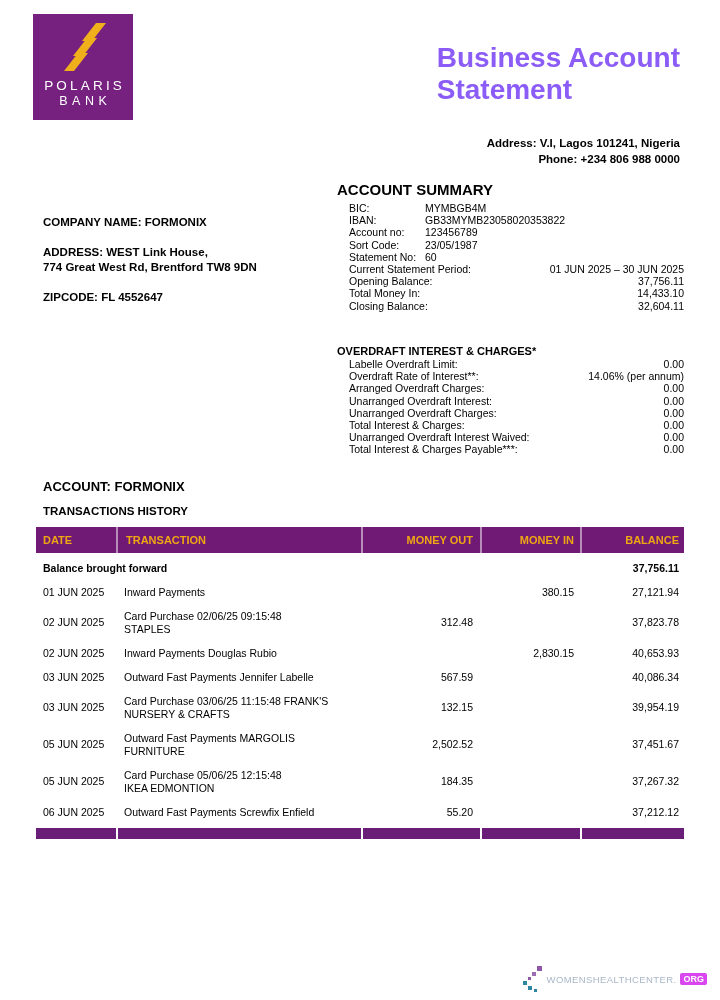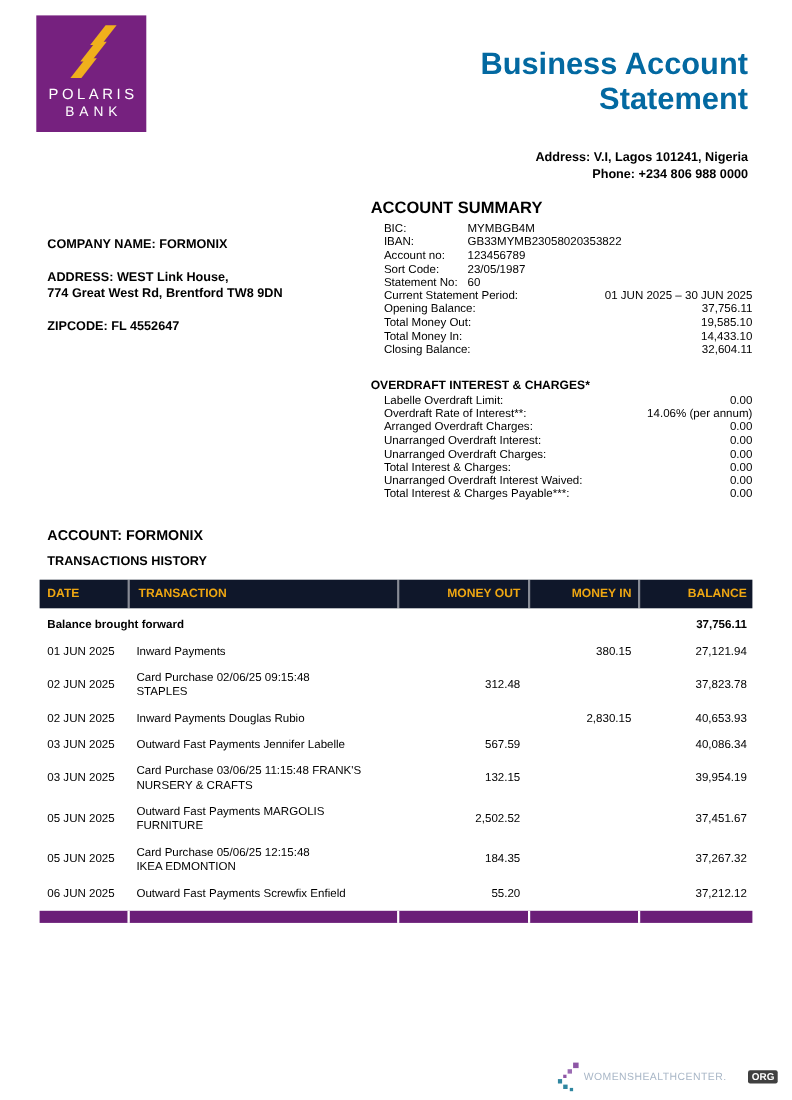--- a/index.html
+++ b/index.html
@@ -8,22 +8,22 @@
   .page { position:relative; width:720px; height:1000px; background:#fff; overflow:hidden; margin:0 auto; }
 
   
   .logo-box { position:absolute; left:33px; top:14px; width:100px; height:106px;
               background:#76217F; display:flex; flex-direction:column; align-items:center; }
   .logo-glyph { margin-top:7px; }
   .logo-name { color:#fff; font-size:13.5px; letter-spacing:3.2px; margin-top:1px; text-indent:3.2px; }
   .logo-name2 { color:#fff; font-size:12.5px; letter-spacing:4.5px; margin-top:1px; text-indent:4.5px; }
 
   
-  .doc-title { position:absolute; top:42px; right:40px; text-align:right;
-               color:#0369a1; font-weight:bold; font-size:28px; line-height:32px; }
+  .doc-title { position:absolute; top:42px; right:40px; text-align:left;
+               color:#8b5cf6; font-weight:bold; font-size:28px; line-height:32px; }
   .contact { position:absolute; top:136px; right:40px; text-align:right;
              font-weight:bold; font-size:11.5px; line-height:15.5px; }
 
   
   .sender { position:absolute; left:43px; top:215px; width:292px;
             font-weight:bold; font-size:11.5px; line-height:15px; }
   .sender .company { margin-bottom:15px; }
   .sender .zip { margin-top:15px; }
 
   
@@ -37,21 +37,21 @@
   
   .overdraft { position:absolute; left:337px; top:345px; width:347px; }
   .overdraft .sec-title { font-size:11px; font-weight:bold; margin-bottom:1px; }
 
   
   .account-heading { position:absolute; left:43px; top:479px; font-size:13px; font-weight:bold; }
   .tx-heading { position:absolute; left:43px; top:505px; font-size:11.5px; font-weight:bold; }
 
   
   .tx-table { position:absolute; left:36px; top:527px; width:648px; }
-  .thead { display:flex; background:#0f172a; height:26px; align-items:stretch; }
+  .thead { display:flex; background:#701a75; height:26px; align-items:stretch; }
   .thead > div { display:flex; align-items:center; color:#EFA712; font-weight:bold; font-size:11px; }
   .thead > div + div { border-left:2px solid rgba(255,255,255,0.5); }
   .c-date { width:80px;  padding-left:7px; }
   .c-tx   { width:245px; padding-left:8px; }
   .c-out  { width:119px; justify-content:flex-end; text-align:right; padding-right:7px; }
   .c-in   { width:100px; justify-content:flex-end; text-align:right; padding-right:6px; }
   .c-bal  { width:104px; justify-content:flex-end; text-align:right; padding-right:5px; }
   .tbody { padding-top:3px; }
   .tr { display:flex; align-items:center; padding:5.5px 0; font-size:10.5px; line-height:13px; }
   .tr.bold { font-weight:bold; }
@@ -59,22 +59,22 @@
   .c-span { width:325px; padding-left:7px; }
   .bottom-bar { display:flex; height:11px; margin-top:4px; }
   .bottom-bar > div { background:#6B1E78; height:100%; }
   .bottom-bar > div + div { border-left:2px solid #ffffff; }
   .bb-date{width:80px;} .bb-tx{width:245px;} .bb-out{width:119px;} .bb-in{width:100px;} .bb-bal{width:104px;}
 
   
   .footer-brand { position:absolute; right:13px; bottom:7px; display:flex; align-items:center; }
   .footer-dots { margin-right:3px; }
   .site { font-size:9.5px; color:#A9B7C7; letter-spacing:0.4px; }
-  .tld { font-size:9px; font-weight:bold; color:#fff; background:#404040;
-         padding:1.5px 3px 1px 3px; border-radius:2px; margin-left:20px; }
+  .tld { font-size:9px; font-weight:bold; color:#fff; background:#d946ef;
+         padding:1.5px 3px 1px 3px; border-radius:2px; margin-left:4px; }
 </style>
 </head>
 <body>
 
 <div class="page">
 
   <div class="logo-box">
     <svg class="logo-glyph" width="54" height="56" viewBox="0 0 54 56" xmlns="http://www.w3.org/2000/svg">
       <polygon points="26,20 40,2 50,2 36,20" fill="#F0B01C"></polygon>
       <polygon points="17,35 31,17 41,17 27,35" fill="#F0B01C"></polygon>
@@ -124,24 +124,20 @@
           <span class="lbl">Statement No:</span>
           <span class="val">60</span>
         </div>
         <div class="sum-row right">
           <span class="lbl">Current Statement Period:</span>
           <span class="val">01 JUN 2025 – 30 JUN 2025</span>
         </div>
         <div class="sum-row right">
           <span class="lbl">Opening Balance:</span>
           <span class="val">37,756.11</span>
-        </div>
-        <div class="sum-row right">
-          <span class="lbl">Total Money Out:</span>
-          <span class="val">19,585.10</span>
         </div>
         <div class="sum-row right">
           <span class="lbl">Total Money In:</span>
           <span class="val">14,433.10</span>
         </div>
         <div class="sum-row right">
           <span class="lbl">Closing Balance:</span>
           <span class="val">32,604.11</span>
         </div>
       </div>

